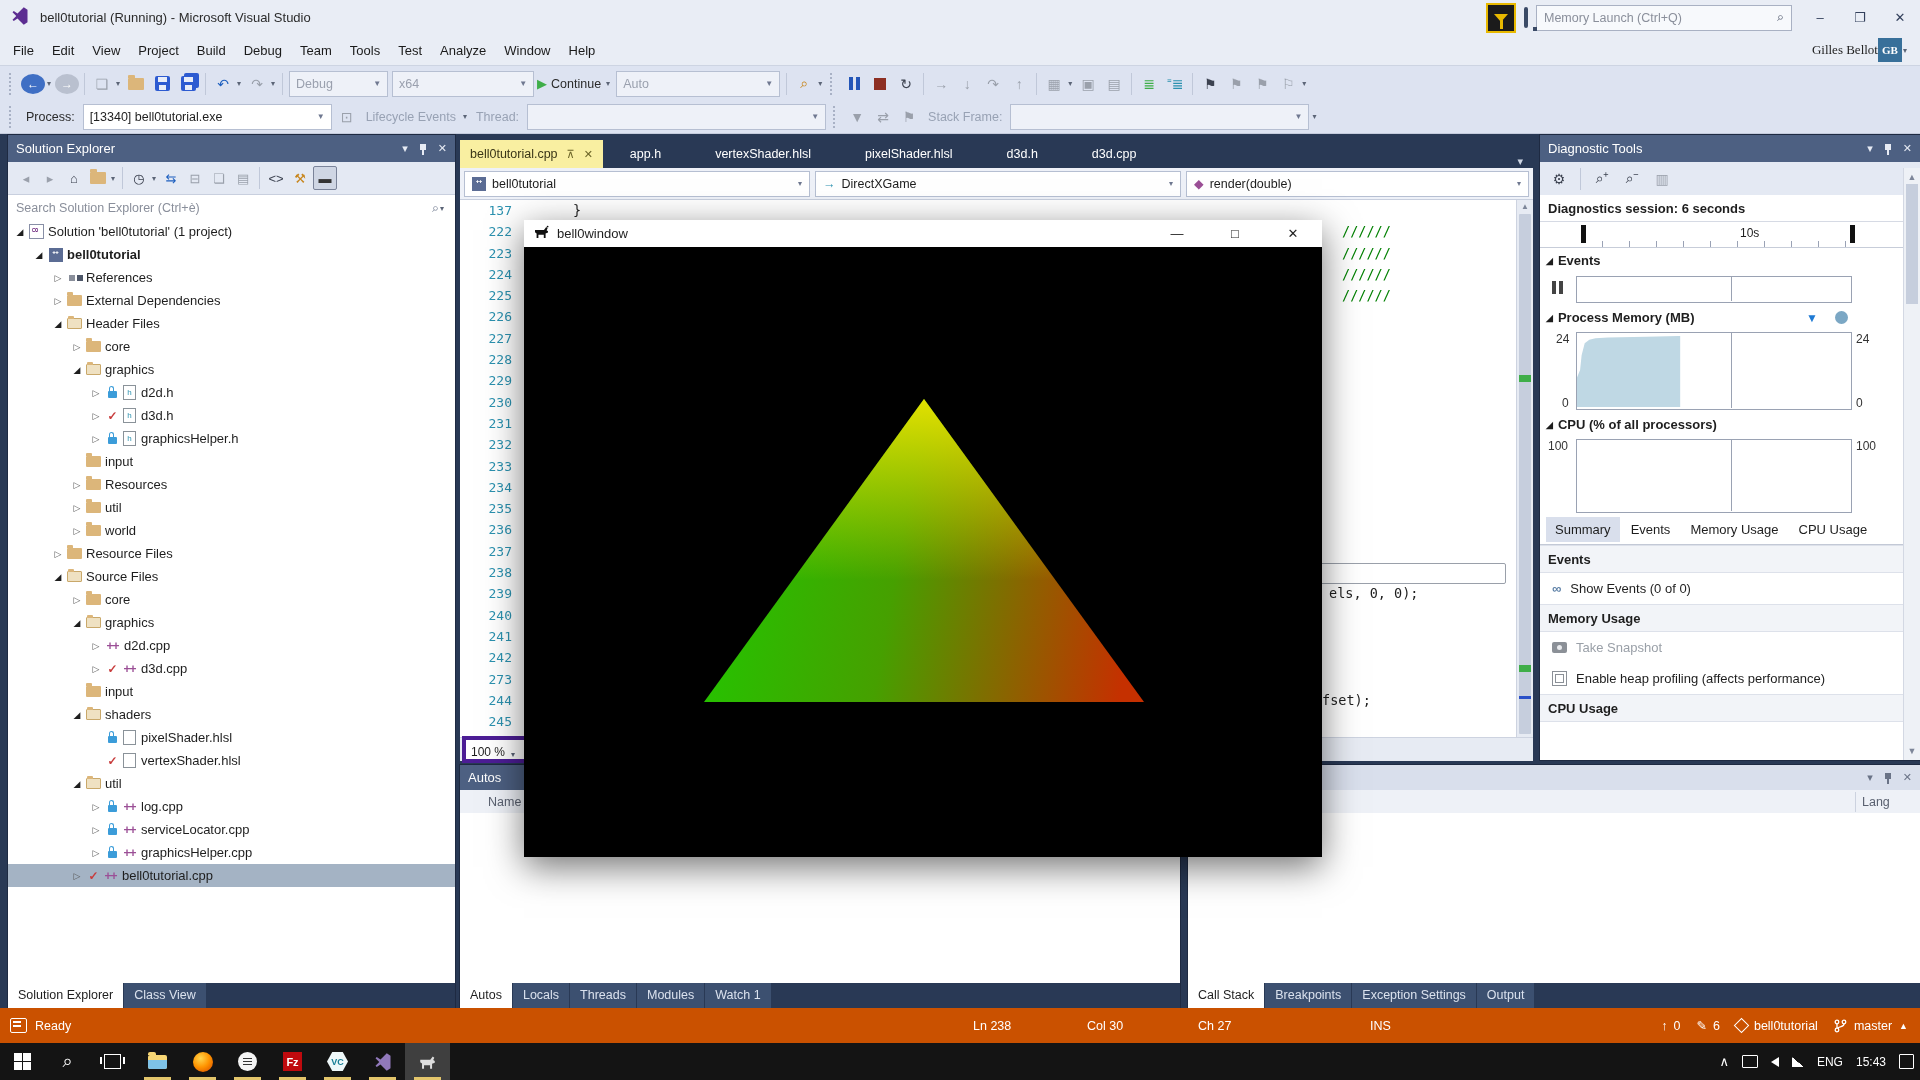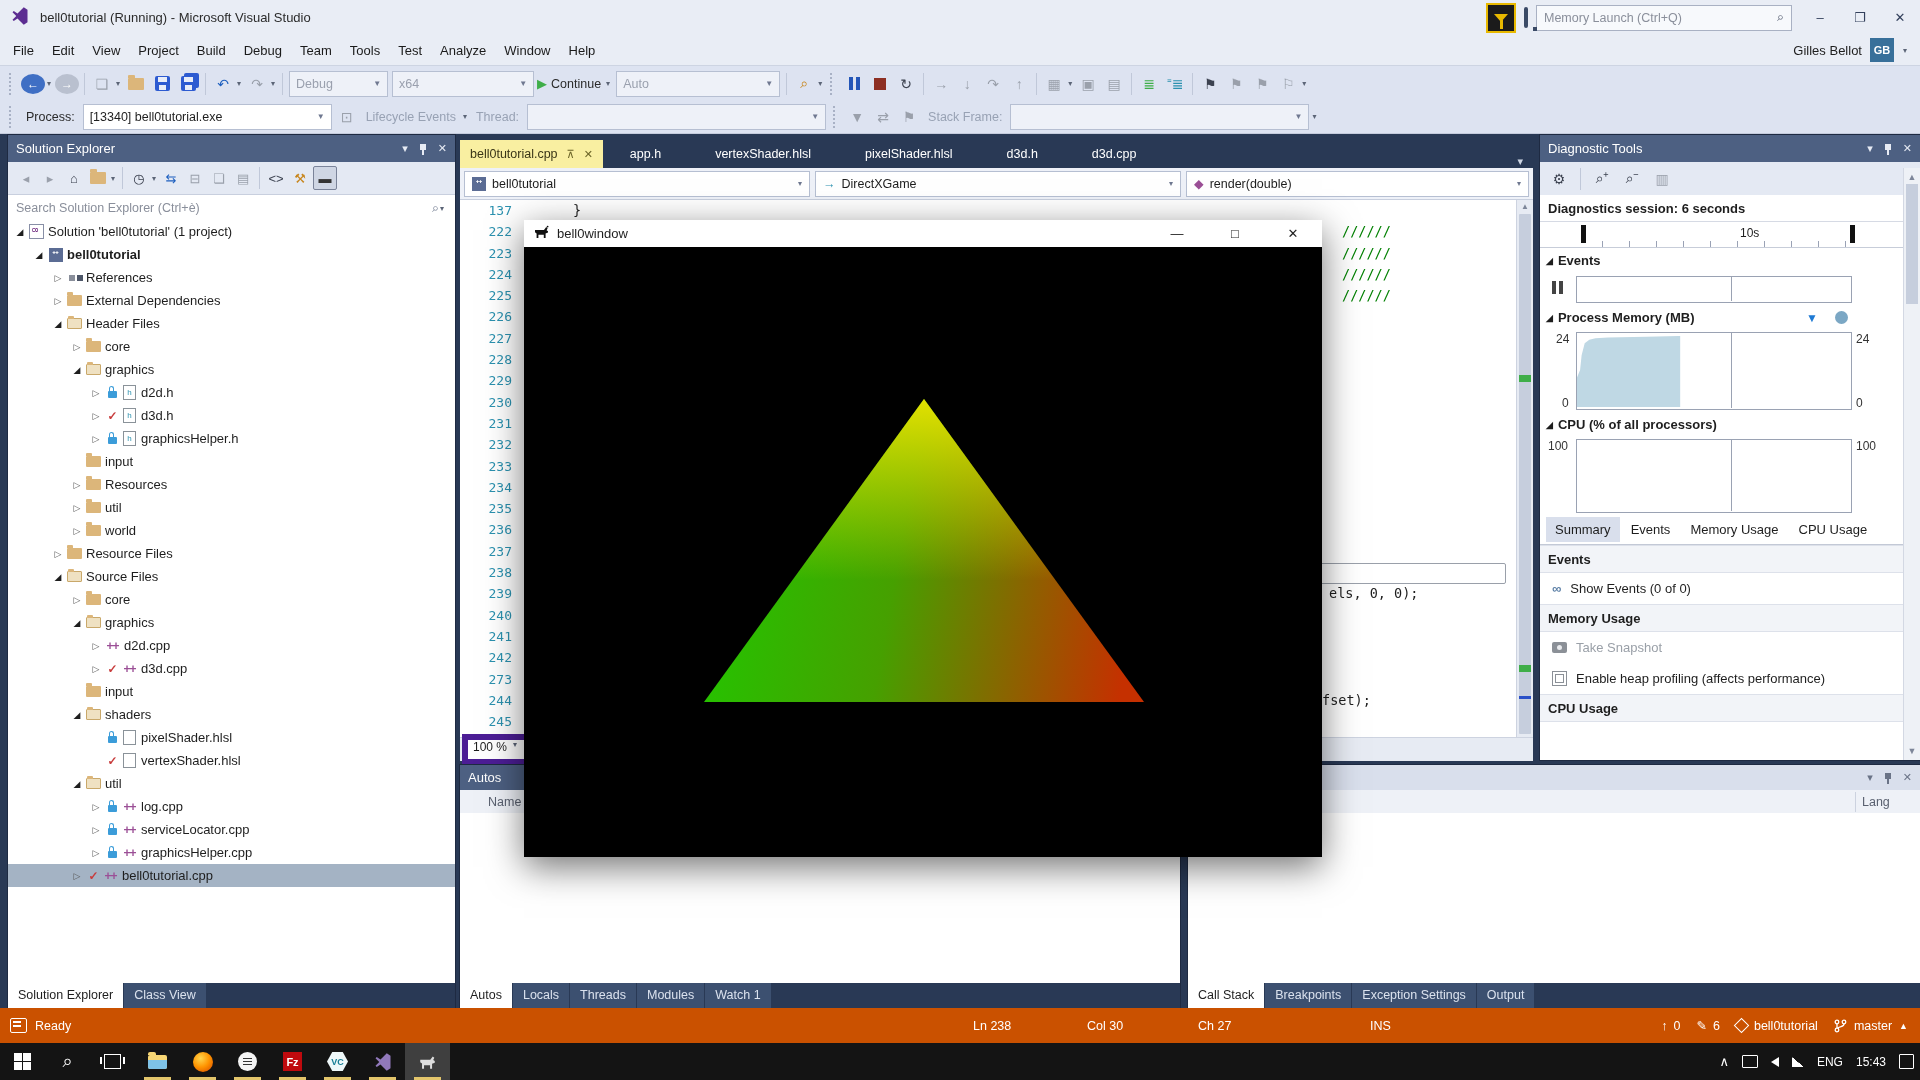--- a/index.html
+++ b/index.html
@@ -15,21 +15,21 @@
   .funnel{width:0;height:0;border-left:7px solid transparent;border-right:7px solid transparent;border-top:8px solid #e8b900;position:relative;}
   .funnel::after{content:"";position:absolute;left:-1.5px;top:-2px;width:3px;height:9px;background:#e8b900;}
   .screenic{width:22px;height:16px;border:2px solid #3a4a66;border-radius:2px;position:relative;background:#e9edf5;}
   .screenic::after{content:"";position:absolute;left:7px;bottom:-5px;width:4px;height:4px;background:#3a4a66;}
   .qlbox{width:240px;height:24px;background:#f7f9fc;border:1px solid #a9b1c3;display:flex;align-items:center;padding:0 7px;font-size:12.5px;color:#8a8f9b;}
   .qlbox .sp{flex:1;}
   .winbtns{display:flex;}
   .wbtn{width:40px;height:30px;display:flex;align-items:center;justify-content:center;font-size:13px;color:#33405c;}
   .menubar{left:0;top:35px;width:1920px;height:30px;background:#e9edf5;display:flex;align-items:center;padding-left:4px;font-size:13px;}
   .menu-item{padding:5px 9px;color:#1b1b1b;}
-  .mb-right{margin-left:auto;display:flex;align-items:center;gap:8px;margin-right:14px;}
+  .mb-right{margin-left:auto;display:flex;align-items:center;margin-right:14px;font-family:Liberation Serif, serif;}
   .gbbadge{width:24px;height:24px;background:#38709a;color:#fff;font-size:11px;font-weight:bold;display:flex;align-items:center;justify-content:center;}
   .toolbar{left:0;top:65px;width:1920px;height:35px;background:#dde3f1;border-top:1px solid #cdd4e2;display:flex;align-items:center;padding:0 4px;}
   .debugbar{left:0;top:100px;width:1920px;height:33px;background:#dde3f1;display:flex;align-items:center;padding:0 4px;border-bottom:1px solid #c4cbdc;}
   .tbtn{height:26px;min-width:24px;display:flex;align-items:center;justify-content:center;font-size:14px;border-radius:2px;margin:0 1px;}
   .g-blue{color:#1d5fbf;} .g-gray{color:#9aa0ab;} .g-dark{color:#3c4250;} .g-gold{color:#c8861d;}
   .g-green{color:#3fae49;} .g-teal{color:#2b91af;}
   .circ{width:20px;height:20px;border-radius:50%;display:flex;align-items:center;justify-content:center;color:#fff;font-size:12px;}
   .circ.blue{background:#3f6fc4;} .circ.gray{background:#b9c0cf;}
   .sep{width:1px;height:22px;background:#c0c8d9;margin:0 4px;}
   .grip{width:4px;height:22px;border-left:2px dotted #a8b1c5;margin:0 5px;}
@@ -102,21 +102,21 @@
   .frag{position:absolute;white-space:pre;}
   .frag.comment{color:#008000;}
   .caretbox{position:absolute;border:1px solid #9aa0aa;border-radius:2px;height:19px;}
   .vsb{position:absolute;right:0;top:0;width:16px;height:100%;background:#e7ebf3;border-left:1px solid #cdd3e0;}
   .vsb .arr{position:absolute;left:0;width:100%;text-align:center;font-size:8px;color:#7d8699;}
   .vsb .thumb{position:absolute;left:2px;width:12px;background:#c6cedd;border-radius:1px;}
   .mark{position:absolute;left:2px;width:12px;}
   .mark.g{height:7px;background:#3fae49;}
   .mark.b{height:3px;background:#2a50c8;}
   .ezoom{position:absolute;left:0;top:602px;width:1073px;height:23px;background:#e7ebf3;border-top:1px solid #cdd3e0;display:flex;align-items:center;}
-  .zoombox{width:58px;height:19px;background:#fff;border:6px solid #4c1d95;margin-left:2px;font-size:12px;display:flex;align-items:flex-start;padding:0 5px;gap:5px;}
+  .zoombox{width:58px;height:19px;background:#fff;border:4px solid #4c1d95;margin-left:2px;font-size:12px;display:flex;align-items:flex-end;padding:0 5px;gap:5px;}
   .hsb{flex:1;height:100%;position:relative;}
   .hsb .thumbh{position:absolute;left:30px;top:4px;width:420px;height:14px;background:#c6cedd;}
   .colhdr{height:23px;background:#eef1f7;border-bottom:1px solid #ccd2df;font-size:12.5px;color:#5a6170;display:flex;align-items:center;position:relative;}
   
   .dtb{height:33px;background:#e4e9f3;border-bottom:1px solid #c8cfde;display:flex;align-items:center;padding:0 6px;gap:4px;}
   .session{height:26px;background:#fff;border-bottom:1px solid #d6dae4;display:flex;align-items:center;padding-left:8px;font-size:13px;font-weight:bold;}
   .ruler{height:25px;background:#fff;border-bottom:1px solid #c7cdd9;position:relative;font-size:12px;}
   .ruler .bbar{position:absolute;top:3px;width:5px;height:18px;background:#111;}
   .secthead{height:25px;display:flex;align-items:center;font-weight:bold;font-size:13px;padding-left:6px;gap:5px;background:#fff;position:relative;}
   .secthead .tri{font-size:9px;}

